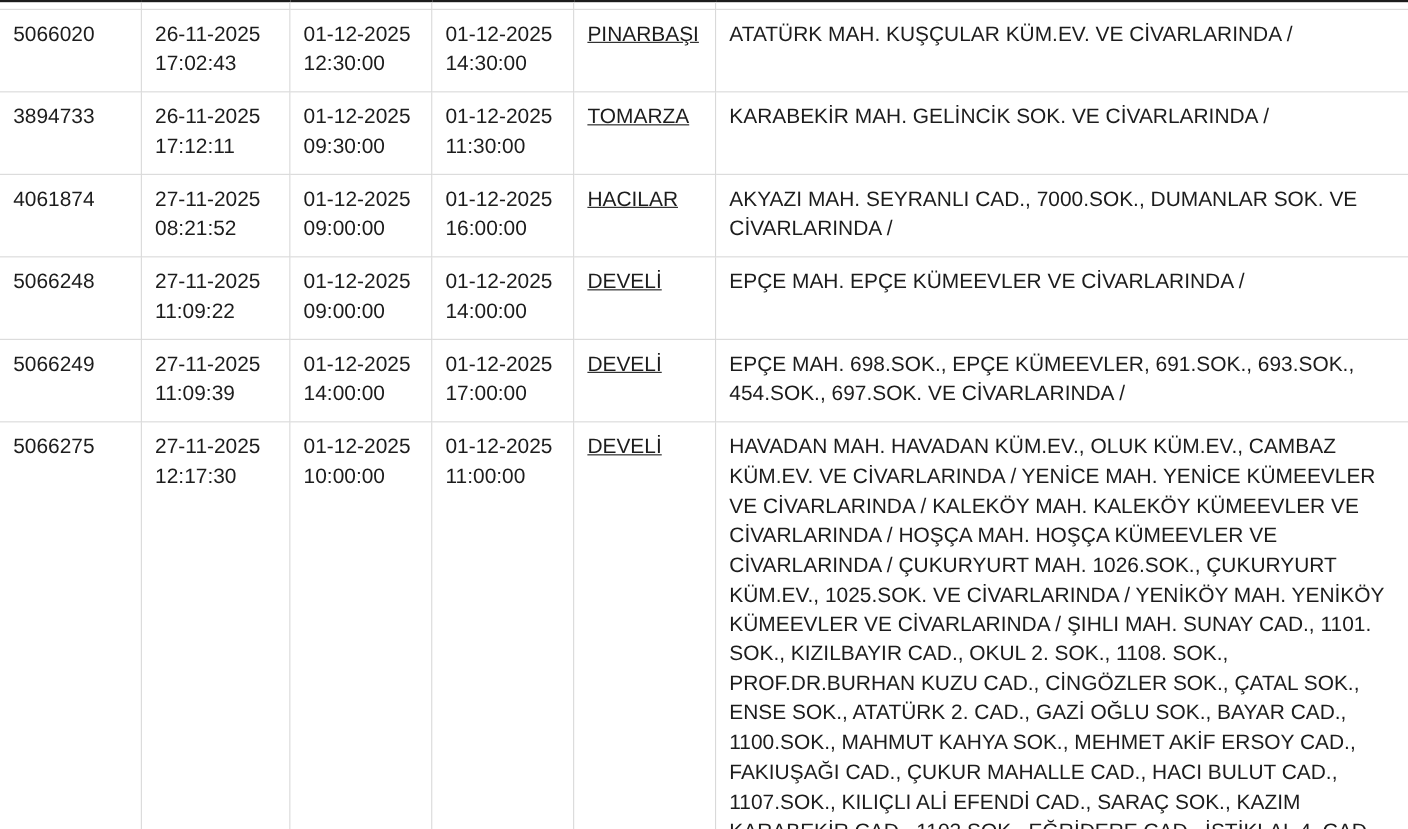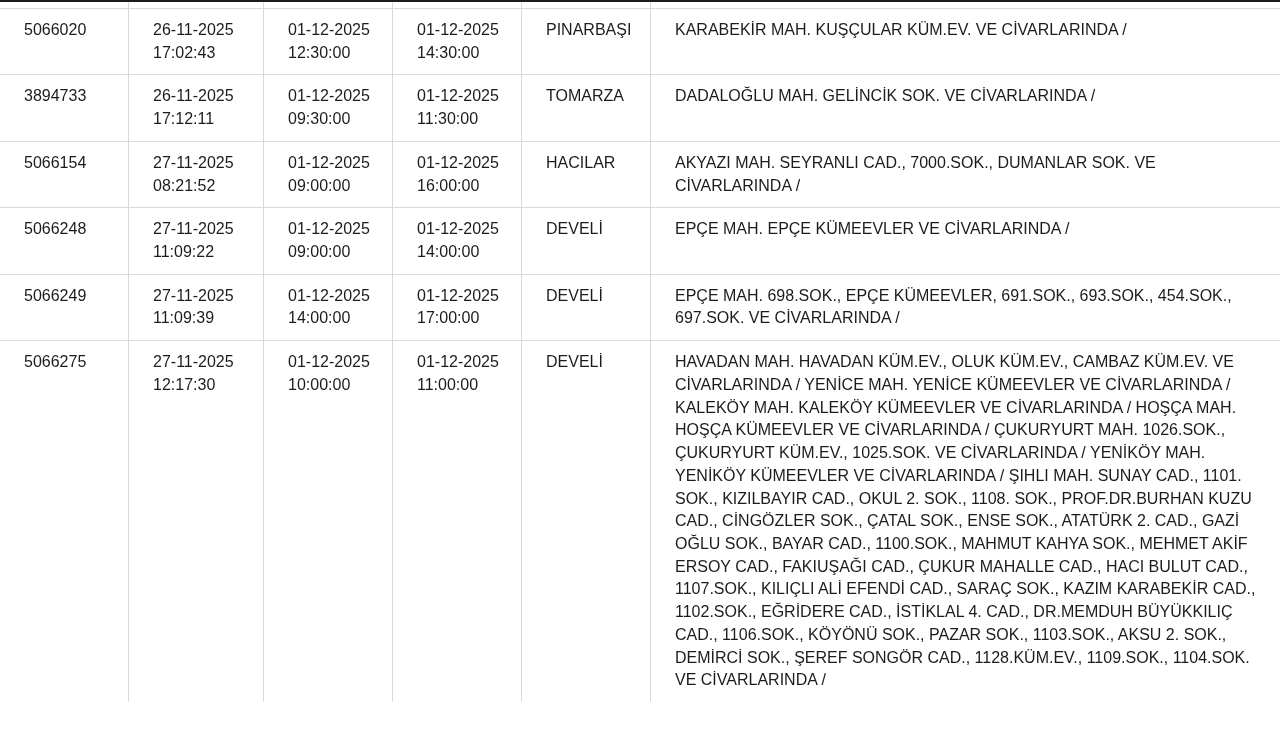--- a/index.html
+++ b/index.html
@@ -16,39 +16,39 @@
   }
   .outage-table {
     width: 1280px;
     border-collapse: collapse;
     table-layout: fixed;
   }
   .outage-table td {
     border: 1px solid #d9d9d9;
     border-left: none;
     border-right: 1px solid #d9d9d9;
-    padding: 10px 10px 10px 24px;
-    font-size: 16px;
+    padding: 10px 10px 10px 12px;
+    font-size: 19px;
     line-height: 1.42;
     vertical-align: top;
     color: #1c1c1c;
     word-wrap: break-word;
   }
   .outage-table tr.top-partial td {
     border-top: 2px solid #1c1c1c;
     padding: 0;
     height: 6px;
     line-height: 6px;
     font-size: 0;
   }
   .outage-table td.col-id   { width: 128px; }
   .outage-table td.col-rec  { width: 134px; }
   .outage-table td.col-start{ width: 128px; }
   .outage-table td.col-end  { width: 128px; }
-  .outage-table td.col-dist { width: 128px; }
+  .outage-table td.col-dist { width: 128px; text-decoration: underline; }
   .outage-table td.col-desc { width: auto; border-right: none; }
   .dt-line { display: block; white-space: nowrap; }
   .last-row td { border-bottom: none; }
 </style>
 </head>
 <body>
 
 <table class="outage-table">
   <tbody>
     <tr class="top-partial">
@@ -68,43 +68,43 @@
       </td>
       <td class="col-start">
         <span class="dt-line">01-12-2025</span>
         <span class="dt-line">12:30:00</span>
       </td>
       <td class="col-end">
         <span class="dt-line">01-12-2025</span>
         <span class="dt-line">14:30:00</span>
       </td>
       <td class="col-dist">PINARBAŞI</td>
-      <td class="col-desc">KARABEKİR MAH. KUŞÇULAR KÜM.EV. VE CİVARLARINDA /</td>
+      <td class="col-desc">ATATÜRK MAH. KUŞÇULAR KÜM.EV. VE CİVARLARINDA /</td>
     </tr>
 
     <tr>
       <td class="col-id">3894733</td>
       <td class="col-rec">
         <span class="dt-line">26-11-2025</span>
         <span class="dt-line">17:12:11</span>
       </td>
       <td class="col-start">
         <span class="dt-line">01-12-2025</span>
         <span class="dt-line">09:30:00</span>
       </td>
       <td class="col-end">
         <span class="dt-line">01-12-2025</span>
         <span class="dt-line">11:30:00</span>
       </td>
       <td class="col-dist">TOMARZA</td>
-      <td class="col-desc">DADALOĞLU MAH. GELİNCİK SOK. VE CİVARLARINDA /</td>
+      <td class="col-desc">KARABEKİR MAH. GELİNCİK SOK. VE CİVARLARINDA /</td>
     </tr>
 
     <tr>
-      <td class="col-id">5066154</td>
+      <td class="col-id">4061874</td>
       <td class="col-rec">
         <span class="dt-line">27-11-2025</span>
         <span class="dt-line">08:21:52</span>
       </td>
       <td class="col-start">
         <span class="dt-line">01-12-2025</span>
         <span class="dt-line">09:00:00</span>
       </td>
       <td class="col-end">
         <span class="dt-line">01-12-2025</span>

